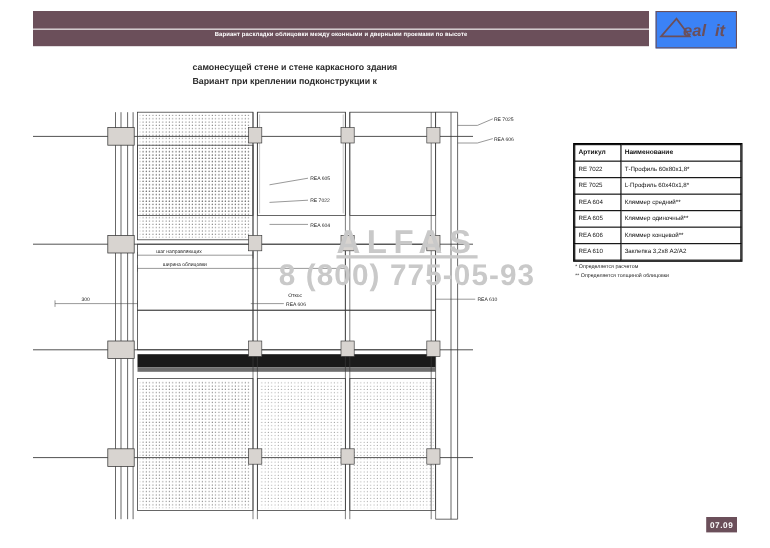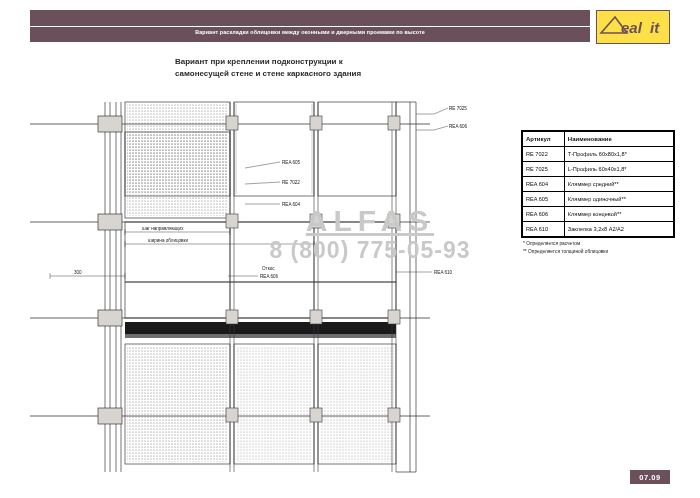--- a/index.html
+++ b/index.html
@@ -17,58 +17,58 @@
   .hdr-title{
     position:absolute;left:0;top:1px;width:560px;text-align:center;
     color:#ffffff;font-size:8.5px;font-weight:bold;letter-spacing:.2px;
   }
   .hdr-sub{
     position:absolute;left:0;top:19px;width:560px;text-align:center;
     color:#ffffff;font-size:5.4px;font-weight:bold;letter-spacing:.1px;
   }
   .logo{
     position:absolute;right:0;top:0;width:72px;height:32px;
-    border:1px solid #6b4f5a;background:#fde047;
+    border:1px solid #6b4f5a;background:#3b82f6;
   }
   .logo svg{display:block;}
 
   
   .dwg-title{
     position:absolute;left:175px;top:56px;width:330px;
     font-size:8px;font-weight:bold;color:#2b2b2b;line-height:12px;
   }
 
   
   .canvas{position:absolute;left:30px;top:86px;width:500px;height:390px;}
   .canvas svg{display:block;}
 
   
   .wm{
     position:absolute;left:205px;top:206px;width:330px;text-align:center;
     color:#c9c9c9;font-weight:bold;pointer-events:none;
   }
   .wm .wm1{font-size:30px;letter-spacing:6px;line-height:30px;text-decoration:underline;}
-  .wm .wm2{font-size:23px;letter-spacing:1px;line-height:28px;}
+  .wm .wm2{font-size:27px;letter-spacing:1px;line-height:28px;}
 
   
   .tbl{position:absolute;left:521px;top:130px;width:152px;border:1px solid #000;border-collapse:collapse;}
   .tbl table{border-collapse:collapse;width:152px;}
   .tbl th,.tbl td{
     border:1px solid #000;font-size:5.6px;color:#111;
     padding:2px 3px;text-align:left;font-weight:normal;height:10px;
   }
   .tbl th{font-weight:bold;font-size:6px;}
   .tbl col.c1{width:42px;}
   .tbl col.c2{width:110px;}
 
   .notes{position:absolute;left:523px;top:240px;width:160px;font-size:4.8px;color:#222;line-height:8px;}
 
   
   .pagebox{
-    position:absolute;right:30px;bottom:14px;width:40px;height:14px;
+    position:absolute;right:30px;bottom:14px;width:28px;height:14px;
     background:#6b4f5a;color:#fff;font-size:7.5px;font-weight:bold;
     display:flex;align-items:center;justify-content:center;letter-spacing:.5px;
   }
 
   
 </style>
 </head>
 <body>
 
 <div class="sheet">
@@ -80,22 +80,22 @@
     <div class="logo">
       <svg width="70" height="30" viewBox="0 0 70 30">
         <path d="M4 22 L18 6 L30 22 Z" fill="none" stroke="#6b4f5a" stroke-width="1.6"></path>
         <text x="24" y="22" font-family="Liberation Sans, sans-serif" font-size="15" font-weight="bold" font-style="italic" fill="#6b4f5a">eal</text>
         <text x="53" y="22" font-family="Liberation Sans, sans-serif" font-size="15" font-weight="bold" font-style="italic" fill="#6b4f5a">it</text>
       </svg>
     </div>
   </div>
 
   <div class="dwg-title">
+    <div>самонесущей стене и стене каркасного здания</div>
     <div>Вариант при креплении подконструкции к</div>
-    <div>самонесущей стене и стене каркасного здания</div>
   </div>
 
   <div class="canvas">
     <svg width="500" height="390" viewBox="0 0 500 390">
       <defs>
         <pattern id="dots" width="3" height="3" patternUnits="userSpaceOnUse">
           <circle cx="1" cy="1" r="0.55" fill="#6f6f6f"></circle>
         </pattern>
         <pattern id="dots2" width="3" height="3" patternUnits="userSpaceOnUse">
           <circle cx="1" cy="1" r="0.5" fill="#8a8a8a"></circle>

